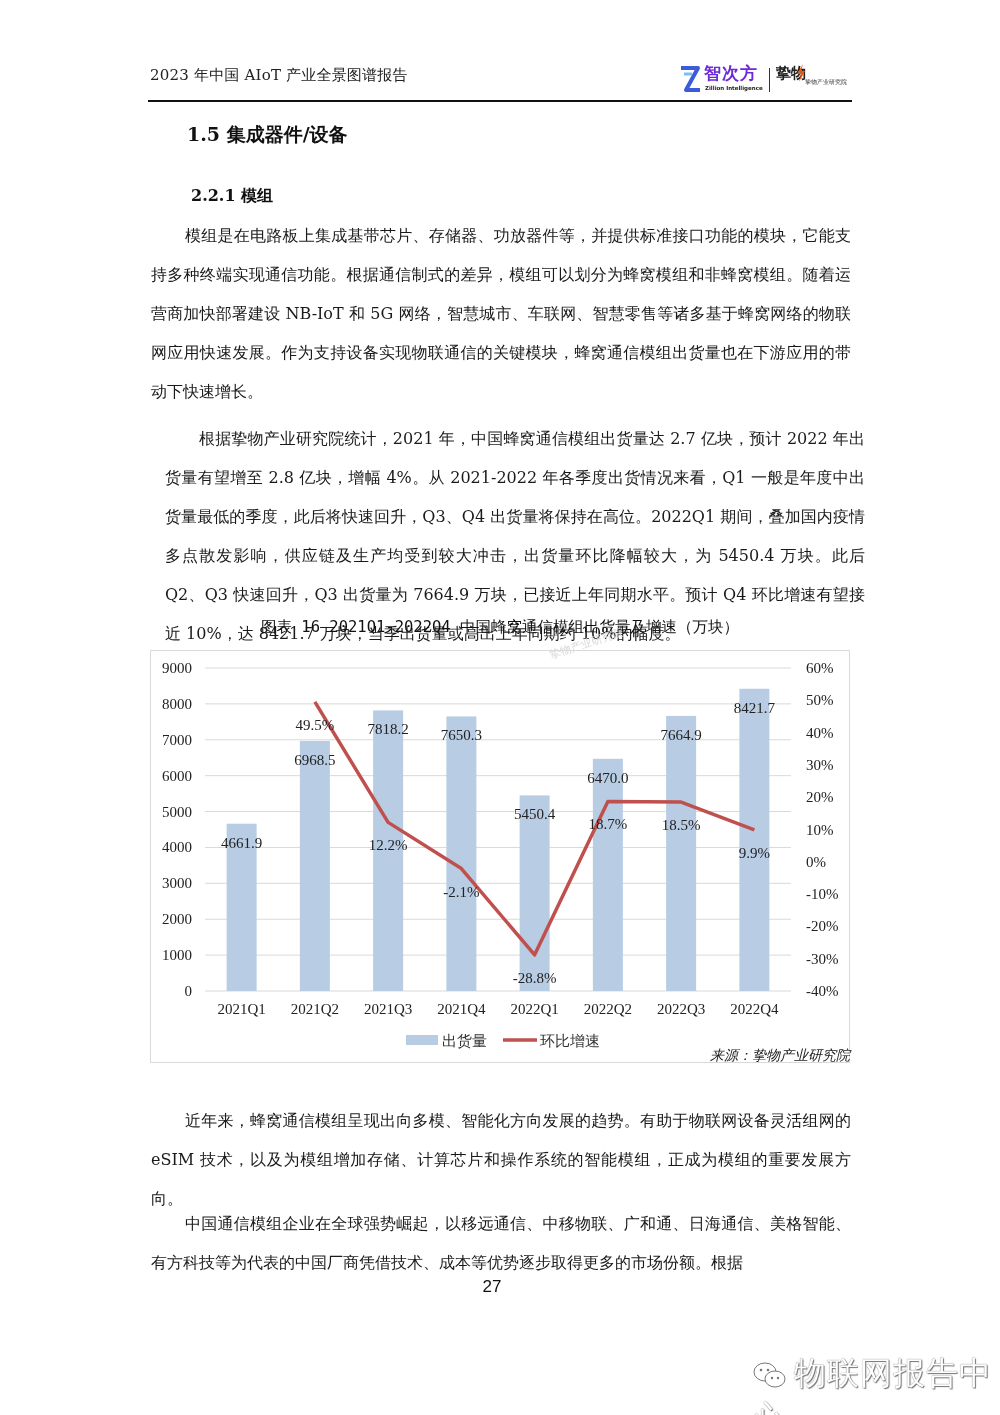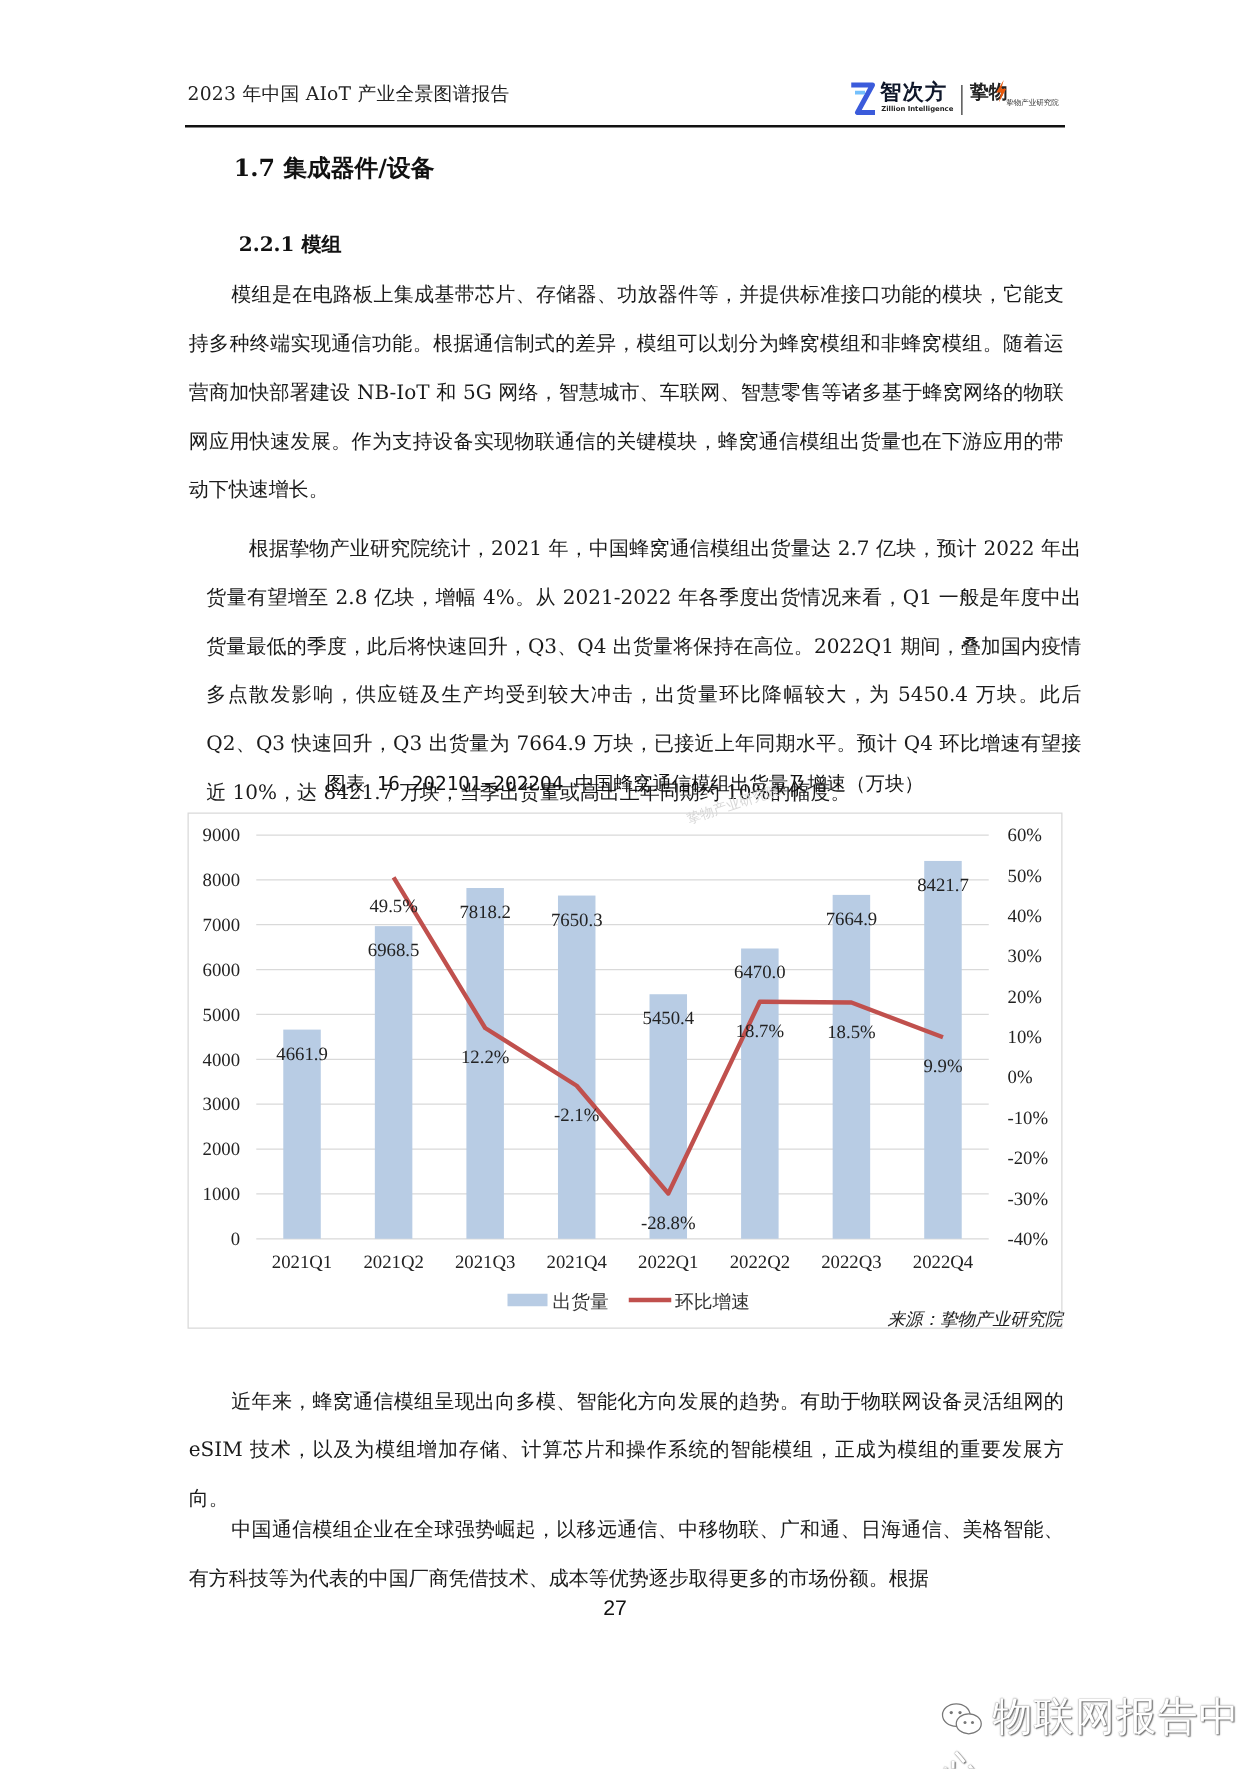--- a/index.html
+++ b/index.html
@@ -3,21 +3,21 @@
 <meta charset="utf-8">
 <style>
   html, body { margin: 0; padding: 0; background: #ffffff; }
   body { width: 1000px; height: 1415px; position: relative; overflow: hidden;
          font-family: "DejaVu Serif", "Liberation Serif", serif; color: #111; }
   .abs { position: absolute; }
   .header-title { left: 150px; top: 66px; font-size: 15px; color: #222; letter-spacing: 0.2px; }
   .header-rule { left: 148px; top: 100px; width: 704px; height: 2px; background: #111; }
   .logo { left: 678px; top: 62px; width: 180px; height: 34px; }
   .logo .brand { position: absolute; left: 26px; top: 0px; font-family: "DejaVu Sans", sans-serif;
-                 font-weight: bold; font-size: 17px; color: #0f172a; letter-spacing: 1px; }
+                 font-weight: bold; font-size: 17px; color: #6d28d9; letter-spacing: 1px; }
   .logo .brand-sub { position: absolute; left: 27px; top: 23px; font-family: "DejaVu Sans", sans-serif;
                      font-size: 5.5px; color: #222; font-weight: bold; }
   .logo .sep { position: absolute; left: 91px; top: 6px; width: 1px; height: 24px; background: #333; }
   .logo .mark2 { position: absolute; left: 98px; top: 2px; font-family: "DejaVu Sans", sans-serif;
                  font-weight: bold; font-size: 15px; color: #222; }
   .logo .org { position: absolute; left: 127px; top: 16px; font-family: "DejaVu Sans", sans-serif;
                font-size: 6px; color: #333; }
   h2.sec { margin: 0; left: 187px; top: 122px; font-size: 19px; font-weight: bold; }
   h3.sub { margin: 4px; left: 187px; top: 182px; font-size: 16px; font-weight: bold; }
   .para { left: 151px; width: 700px; font-size: 16px; line-height: 39px; text-align: justify;
@@ -49,21 +49,21 @@
   <span class="brand-sub">Zillion Intelligence</span>
   <span class="sep"></span>
   <span class="mark2">挚物</span>
   <svg class="abs" style="left:118px;top:2px" width="10" height="18" viewBox="0 0 10 18">
     <path d="M7 0 L1 10 L5 10 L3 18 L9 7 L5 7 Z" fill="#e8590c"></path>
   </svg>
   <span class="org">挚物产业研究院</span>
 </div>
 <div class="abs header-rule"></div>
 
-<h2 class="abs sec">1.7  集成器件/设备</h2>
+<h2 class="abs sec">1.5  集成器件/设备</h2>
 <h3 class="abs sub">2.2.1  模组</h3>
 
 <p class="abs para" style="top:216px;margin:0">模组是在电路板上集成基带芯片、存储器、功放器件等，并提供标准接口功能的模块，它能支持多种终端实现通信功能。根据通信制式的差异，模组可以划分为蜂窝模组和非蜂窝模组。随着运营商加快部署建设 NB-IoT 和 5G 网络，智慧城市、车联网、智慧零售等诸多基于蜂窝网络的物联网应用快速发展。作为支持设备实现物联通信的关键模块，蜂窝通信模组出货量也在下游应用的带动下快速增长。</p>
 <p class="abs para" style="top:405px;margin:14px">根据挚物产业研究院统计，2021 年，中国蜂窝通信模组出货量达 2.7 亿块，预计 2022 年出货量有望增至 2.8 亿块，增幅 4%。从 2021-2022 年各季度出货情况来看，Q1 一般是年度中出货量最低的季度，此后将快速回升，Q3、Q4 出货量将保持在高位。2022Q1 期间，叠加国内疫情多点散发影响，供应链及生产均受到较大冲击，出货量环比降幅较大，为 5450.4 万块。此后 Q2、Q3 快速回升，Q3 出货量为 7664.9 万块，已接近上年同期水平。预计 Q4 环比增速有望接近 10%，达 8421.7 万块，当季出货量或高出上年同期约 10%的幅度。</p>
 
 <div class="abs fig-title">图表 16   2021Q1-2022Q4 中国蜂窝通信模组出货量及增速（万块）</div>
 <div class="abs watermark">挚物产业研究院</div>
 <div class="abs chart-box"></div>
 
 <svg class="abs" style="left:0;top:0" width="1000" height="1100">

